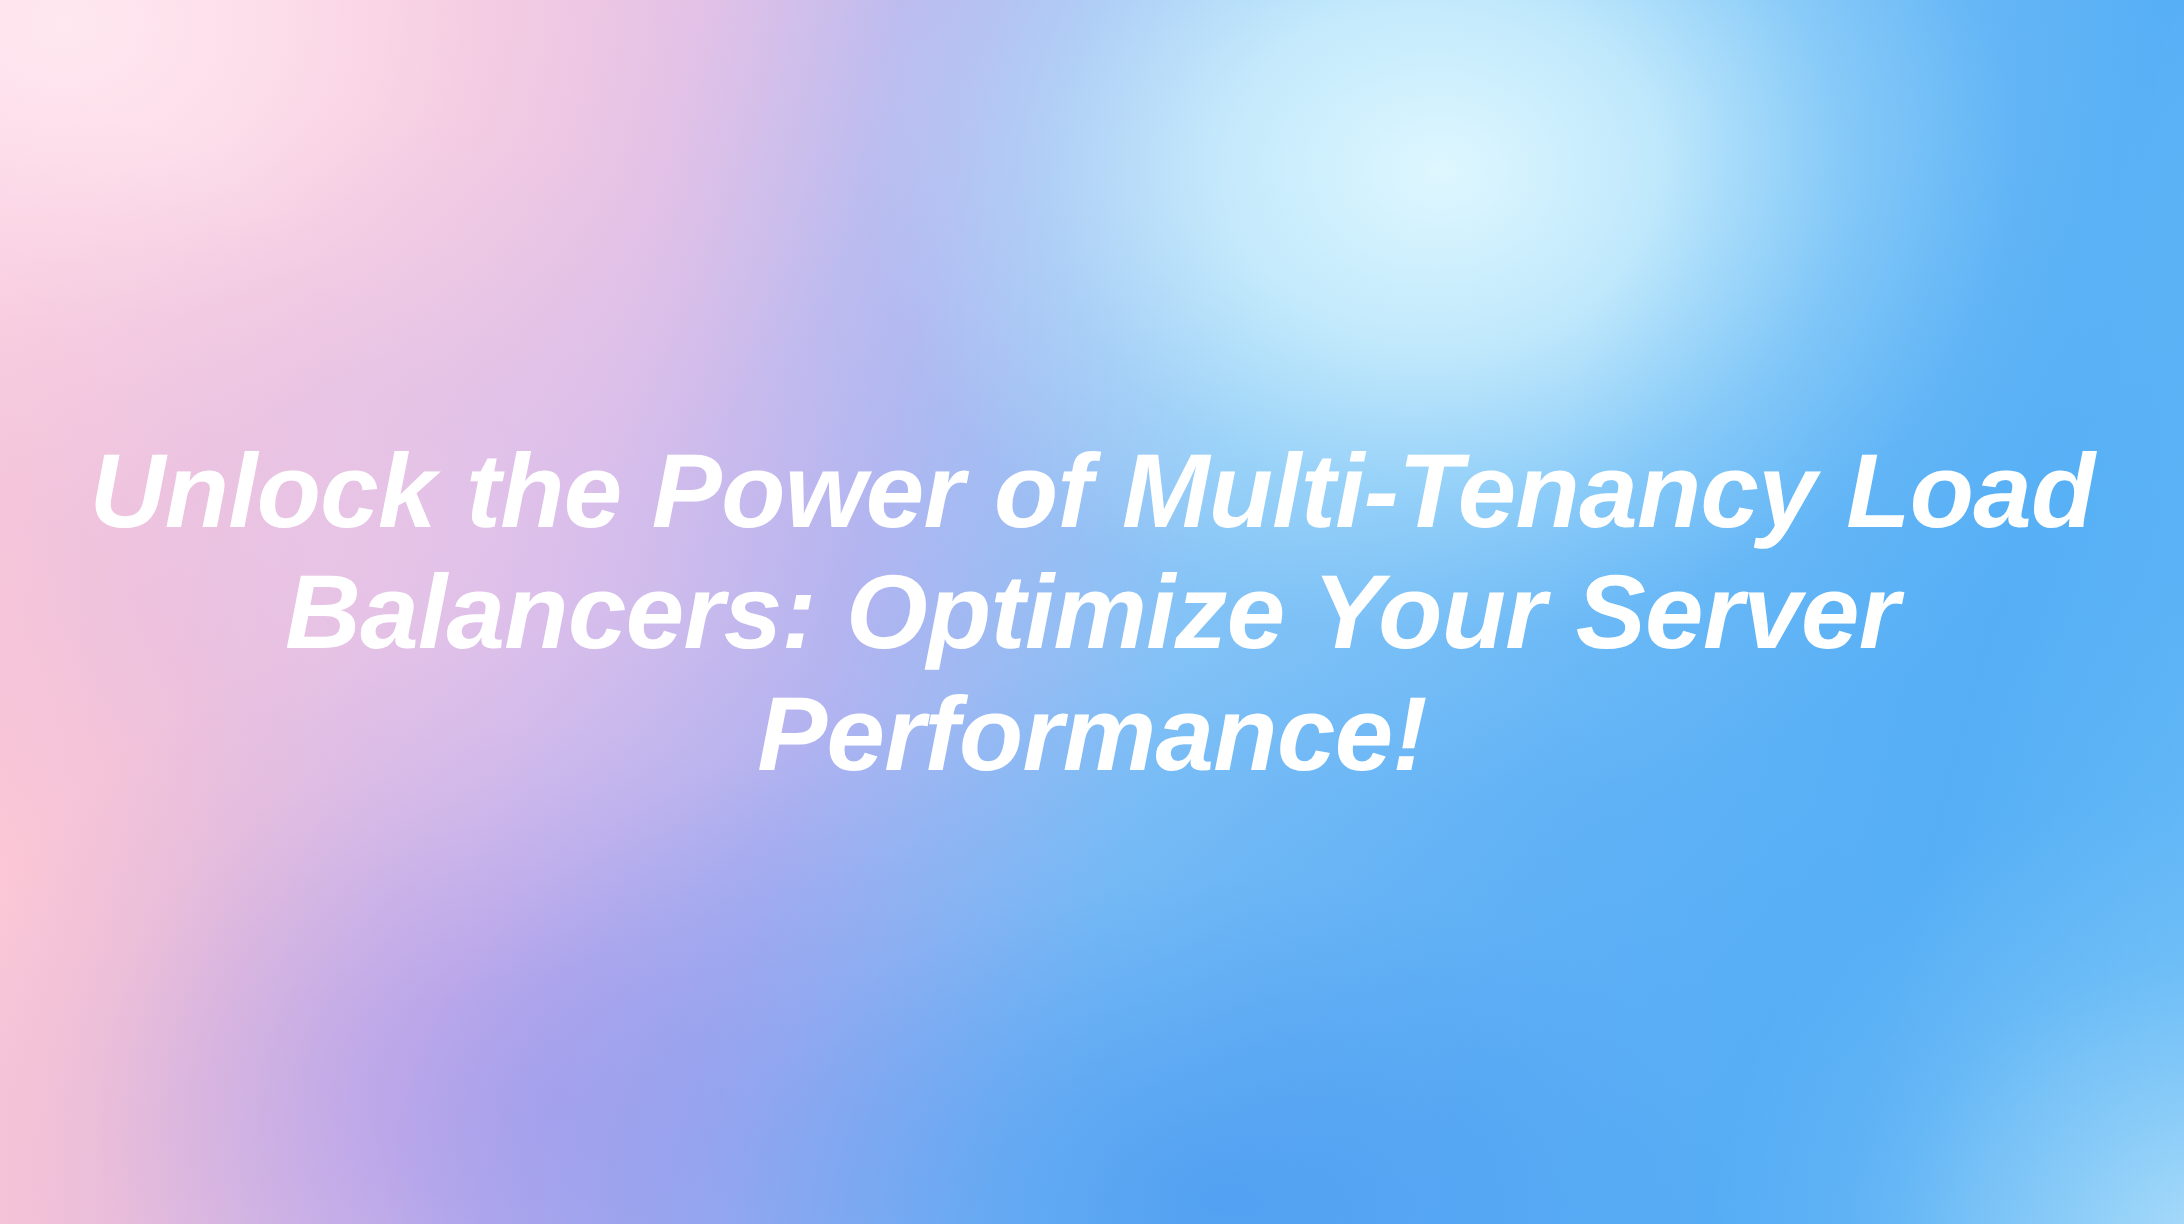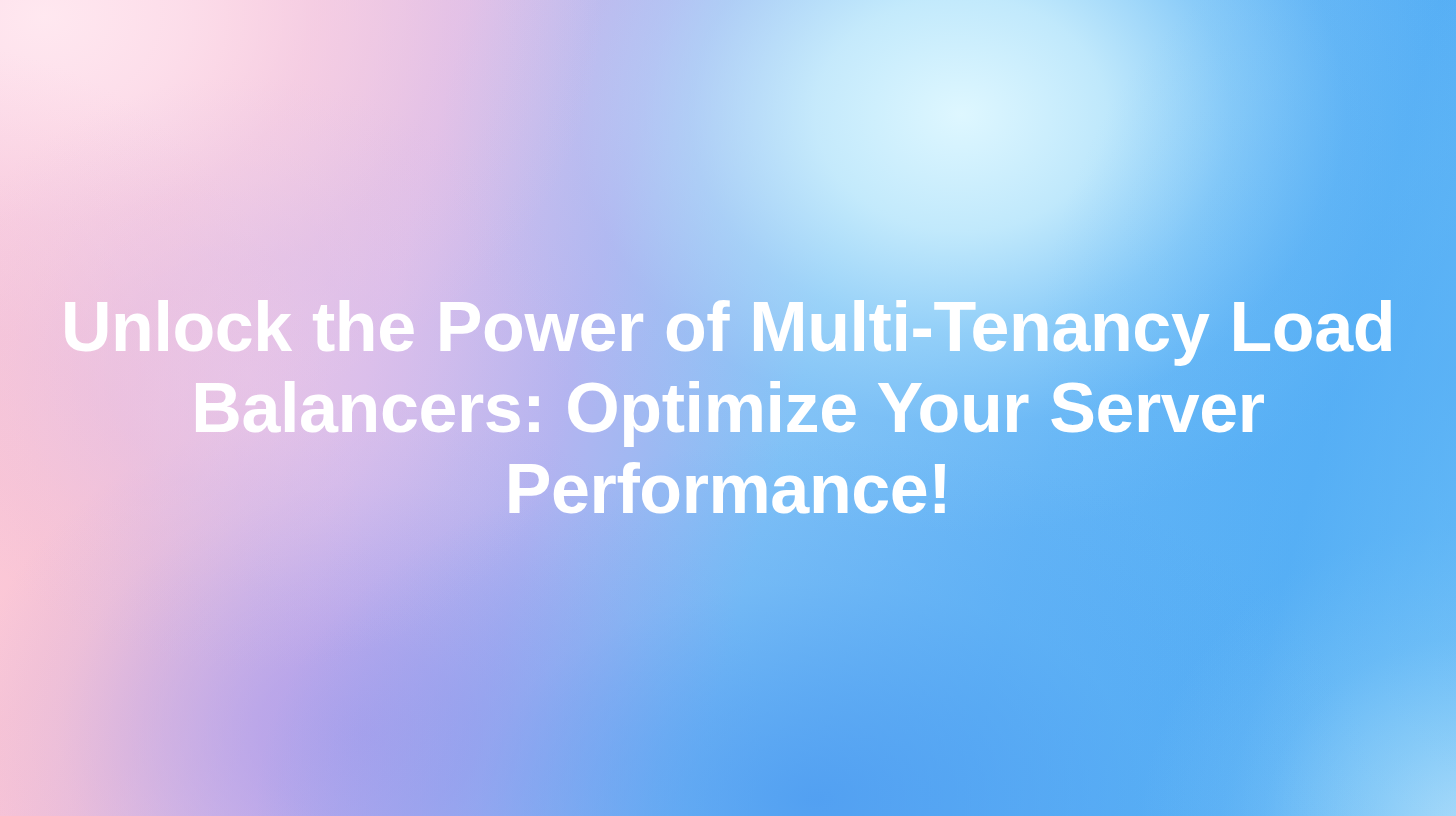--- a/index.html
+++ b/index.html
@@ -19,20 +19,21 @@
   
   #banner {
     position: relative;
     width: 1456px;
     height: 816px;
     overflow: hidden;
     display: flex;
     align-items: center;
     justify-content: center;
     isolation: isolate;
+    font-style: italic;
   }
 
   
   .bg-layer {
     position: absolute;
     inset: 0;
     pointer-events: none;
   }
 
   

